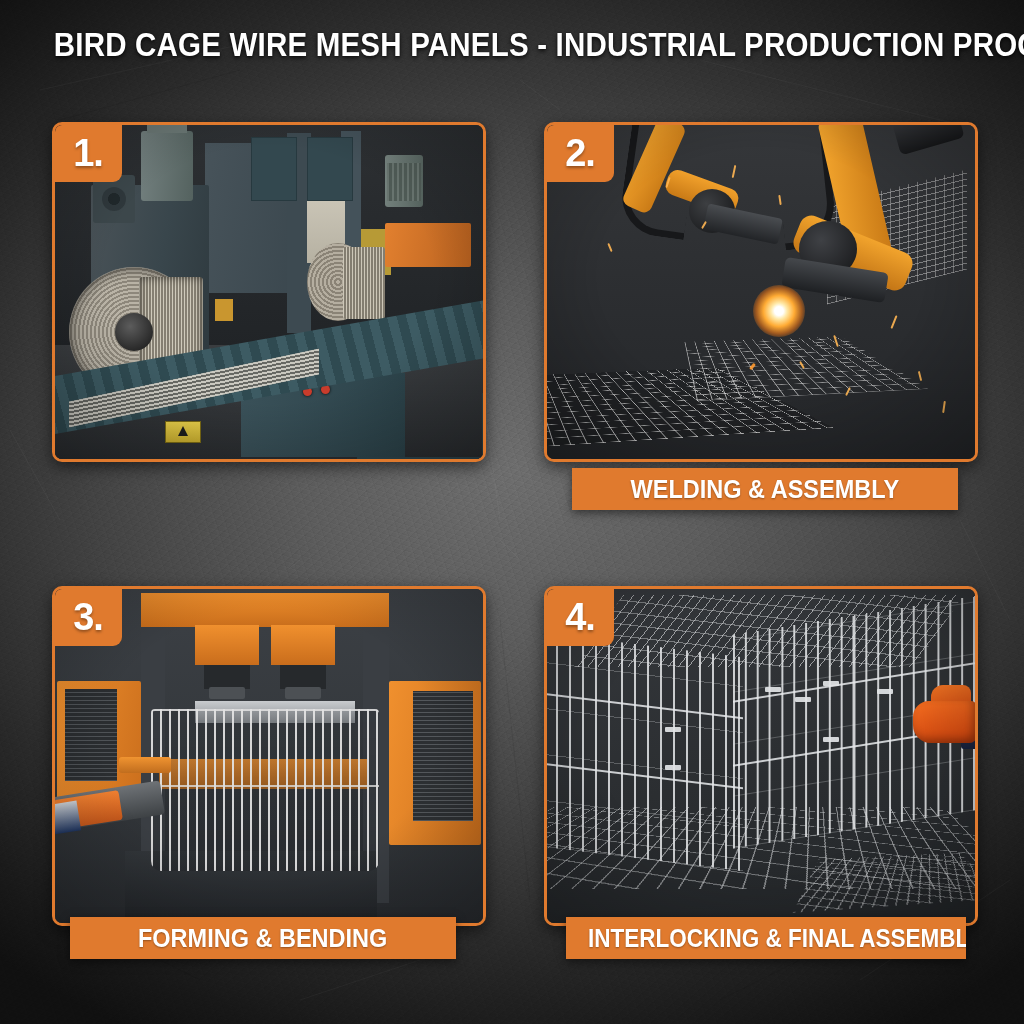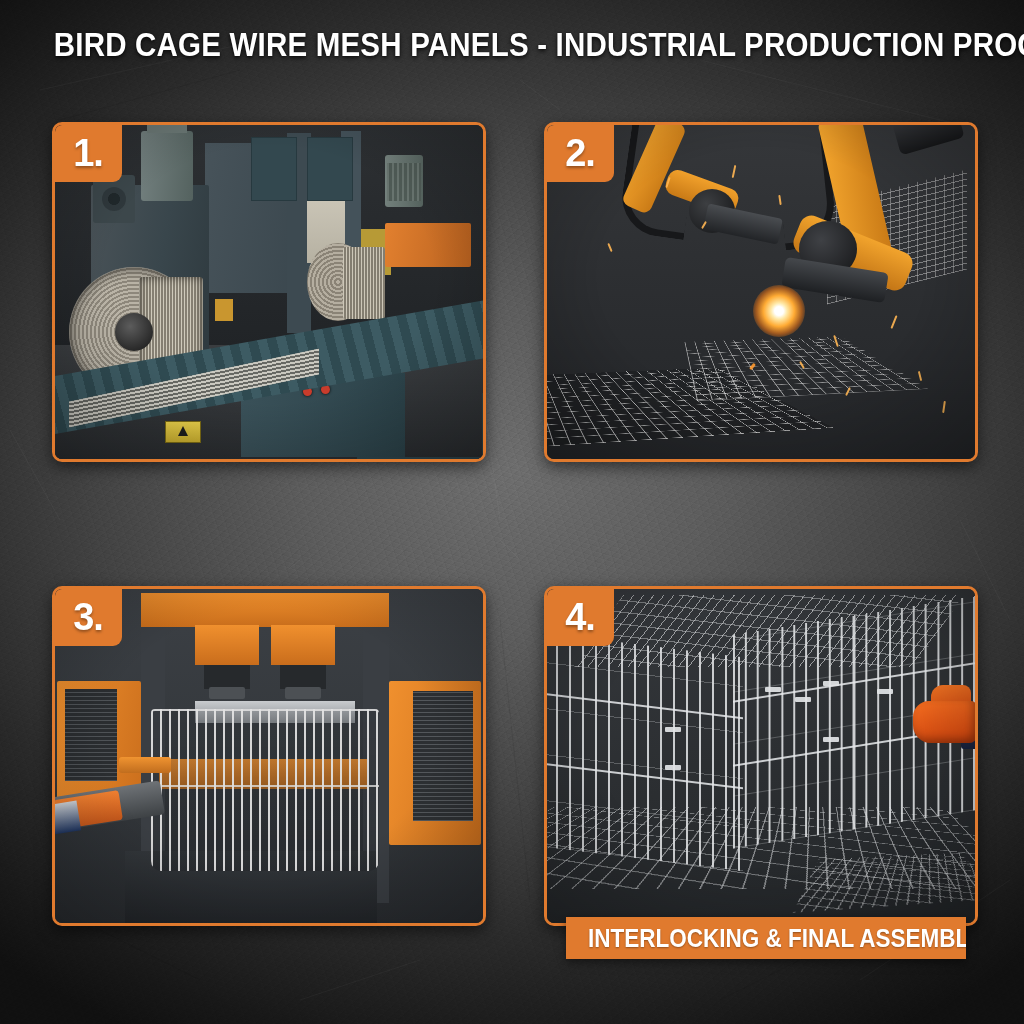--- a/index.html
+++ b/index.html
@@ -401,20 +401,23 @@
         <div class="sp" style="left:372px;top:246px;width:2px;height:10px;transform:rotate(-14deg);"></div>
         <div class="sp" style="left:396px;top:276px;width:2px;height:12px;transform:rotate(8deg);"></div>
         <div class="sp" style="left:300px;top:262px;width:2px;height:9px;transform:rotate(26deg);"></div>
         <div class="sp" style="left:254px;top:236px;width:2px;height:8px;transform:rotate(-30deg);"></div>
         <div class="sp" style="left:204px;top:238px;width:3px;height:7px;background:#ff9a30;transform:rotate(40deg);"></div>
         <div class="ph-dark"></div>
       </div>
       <div class="badge">2.</div>
     </div>
   </div>
+  <div class="caption c2">
+    <span class="cap-inner">WELDING &amp; ASSEMBLY</span>
+  </div>
 
   <div class="panel p3">
     <div class="frame">
       <div class="photo ph3">
         <div class="pillar-l"></div>
         <div class="pillar-r"></div>
         <div class="topbeam"></div>
         <div class="ram r1"></div>
           <div class="ram r2"></div>
         <div class="ramfoot f1"></div>
@@ -432,20 +435,23 @@
         <div class="basket-h"></div>
         <div class="orangearm"></div>
         <div class="arm-sleeve"></div>
         <div class="arm-cuff"></div>
         <div class="arm-shirt"></div>
         <div class="ph-dark"></div>
       </div>
       <div class="badge">3.</div>
     </div>
   </div>
+  <div class="caption c3">
+    <span class="cap-inner">FORMING &amp; BENDING</span>
+  </div>
 
   <div class="panel p4">
     <div class="frame">
       <div class="photo ph4">
         <div class="cage-top"></div>
         <div class="cage-floor"></div>
         <div class="cage-side"></div>
         <div class="cage-front"></div>
         <div class="cage-rail" style="left:-4px;top:116px;width:200px;transform:skewY(7deg);"></div>
         <div class="cage-rail" style="left:-4px;top:186px;width:200px;transform:skewY(7deg);"></div>

